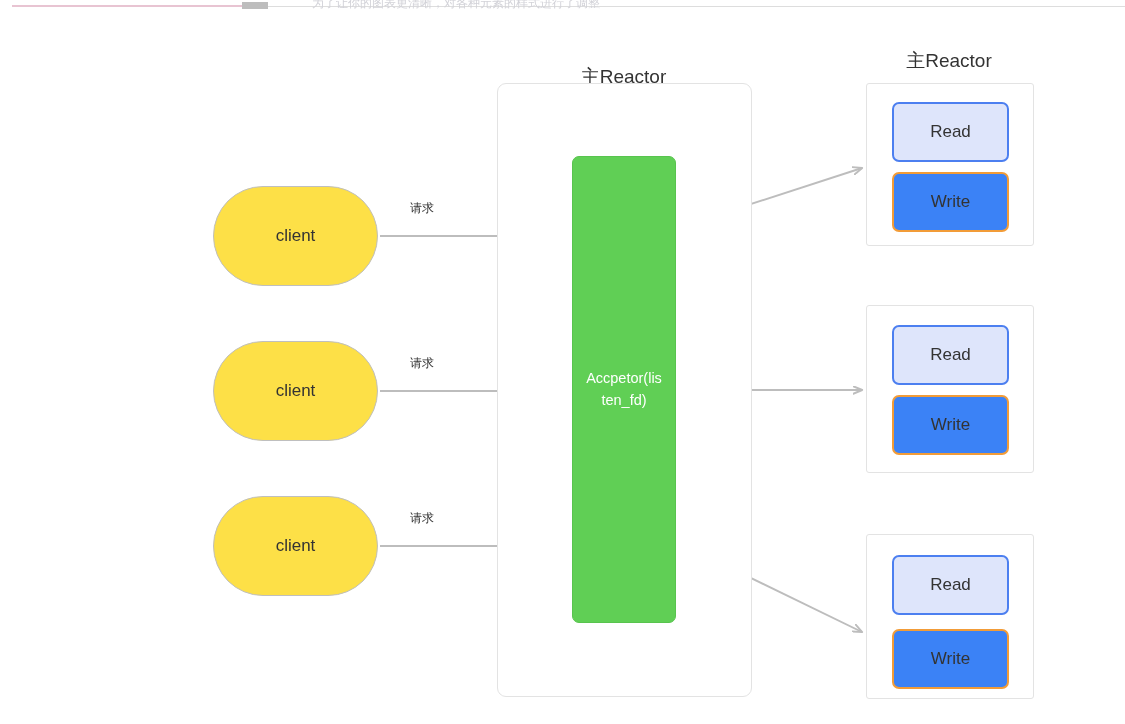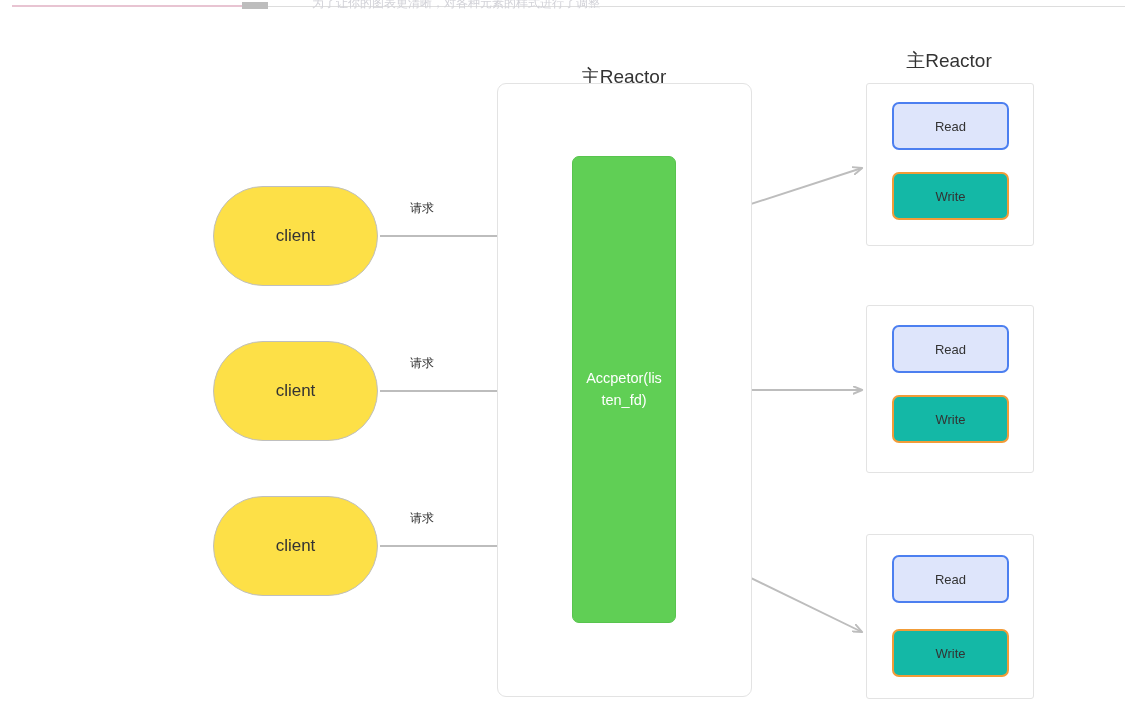--- a/index.html
+++ b/index.html
@@ -114,35 +114,35 @@
     text-align: center;
     width: 78px;
     word-break: break-all;
   }
 
   
   .io-chip {
     position: absolute;
     left: 25px;
     width: 117px;
-    height: 48px;
+    height: 60px;
     box-sizing: border-box;
     display: flex;
     align-items: center;
     justify-content: center;
-    font-size: 13px;
+    font-size: 17px;
     color: #333333;
   }
   .io-chip.read {
     background: #dee5fb;
     border: 2px solid #4c7ff0;
     border-radius: 7px;
   }
   .io-chip.write {
-    background: #14b8a6;
+    background: #3b82f6;
     border: 2px solid #f29c38;
     border-radius: 7px;
   }
 
   
   #sr1-read  { top: 18px; }
   #sr1-write { top: 88px; }
   
   #sr2-read  { top: 19px; }
   #sr2-write { top: 89px; }

